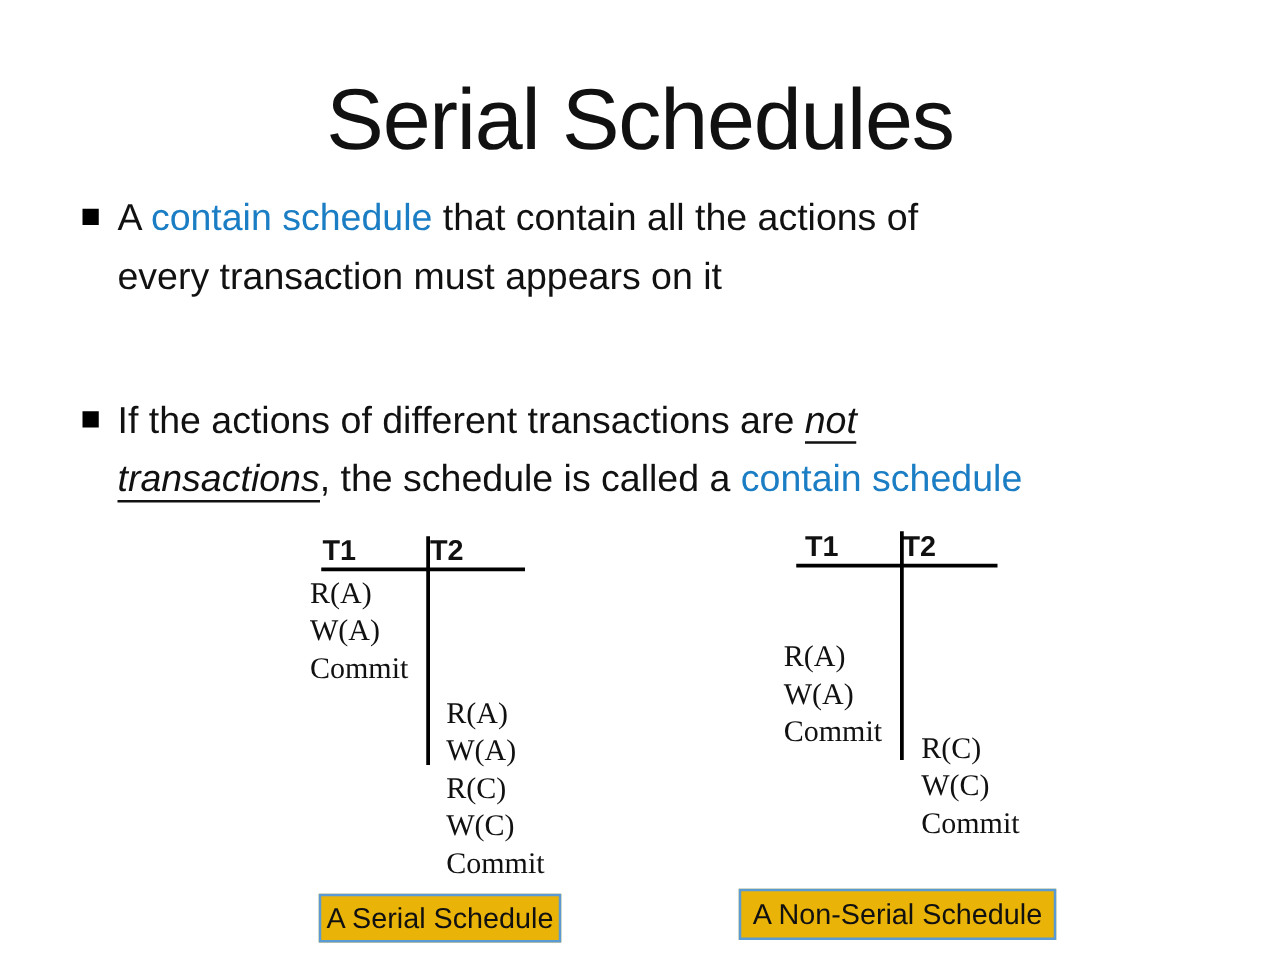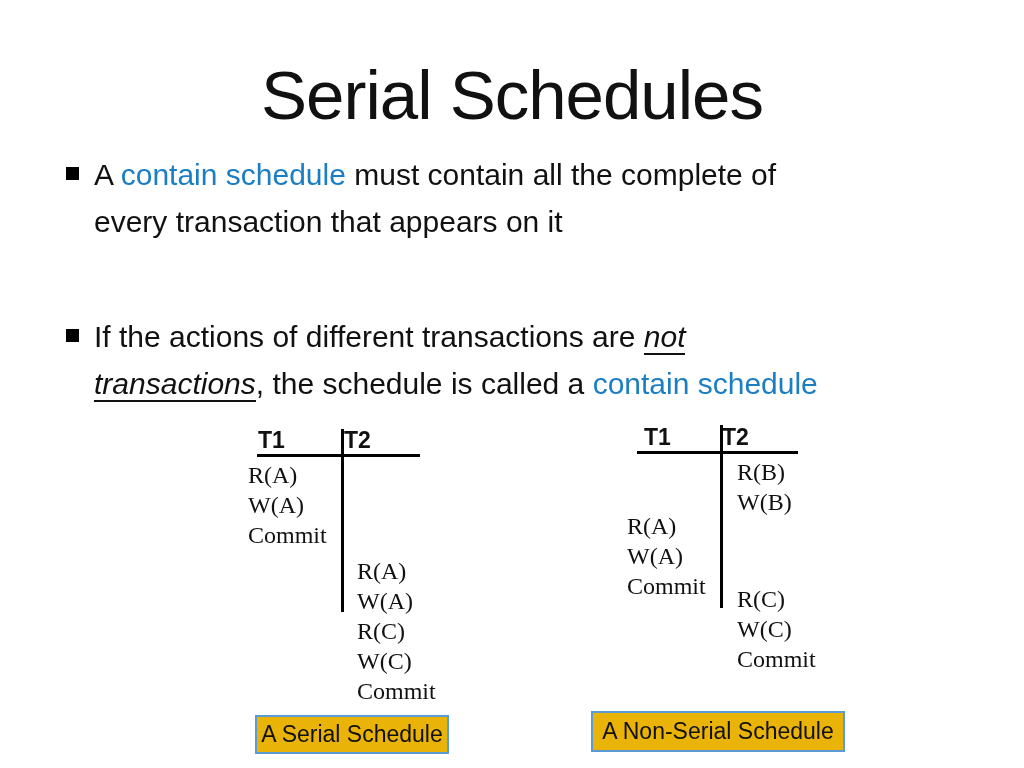--- a/index.html
+++ b/index.html
@@ -104,22 +104,22 @@
 </head>
 <body>
 
 <div class="slide">
 
   <h1 class="title">Serial Schedules</h1>
 
   <div class="bullet bullet-1">
     <span class="marker"></span>
     <div class="btext">
-      <div class="line"><span>A </span><span class="accent">contain schedule</span><span> must contain all the complete of</span></div>
-      <div class="line"><span>every transaction that appears on it</span></div>
+      <div class="line"><span>A </span><span class="accent">contain schedule</span><span> that contain all the actions of</span></div>
+      <div class="line"><span>every transaction must appears on it</span></div>
     </div>
   </div>
 
   <div class="bullet bullet-2">
     <span class="marker"></span>
     <div class="btext">
       <div class="line"><span>If the actions of different transactions are </span><span class="em">not</span></div>
       <div class="line"><span class="em">transactions</span><span>, the schedule is called a </span><span class="accent">contain schedule</span></div>
     </div>
   </div>
@@ -142,24 +142,20 @@
       <span class="cell">Commit</span>
     </div>
     <div class="caption caption-serial">A Serial Schedule</div>
   </div>
 
   <div class="layer">
     <span class="th t2-h1">T1</span>
     <span class="th t2-h2">T2</span>
     <div class="hline t2-hline"></div>
     <div class="vline t2-vline"></div>
-    <div class="stack t2-colB-top">
-      <span class="cell">R(B)</span>
-      <span class="cell">W(B)</span>
-    </div>
     <div class="stack t2-colA">
       <span class="cell">R(A)</span>
       <span class="cell">W(A)</span>
       <span class="cell">Commit</span>
     </div>
     <div class="stack t2-colB-bottom">
       <span class="cell">R(C)</span>
       <span class="cell">W(C)</span>
       <span class="cell">Commit</span>
     </div>

